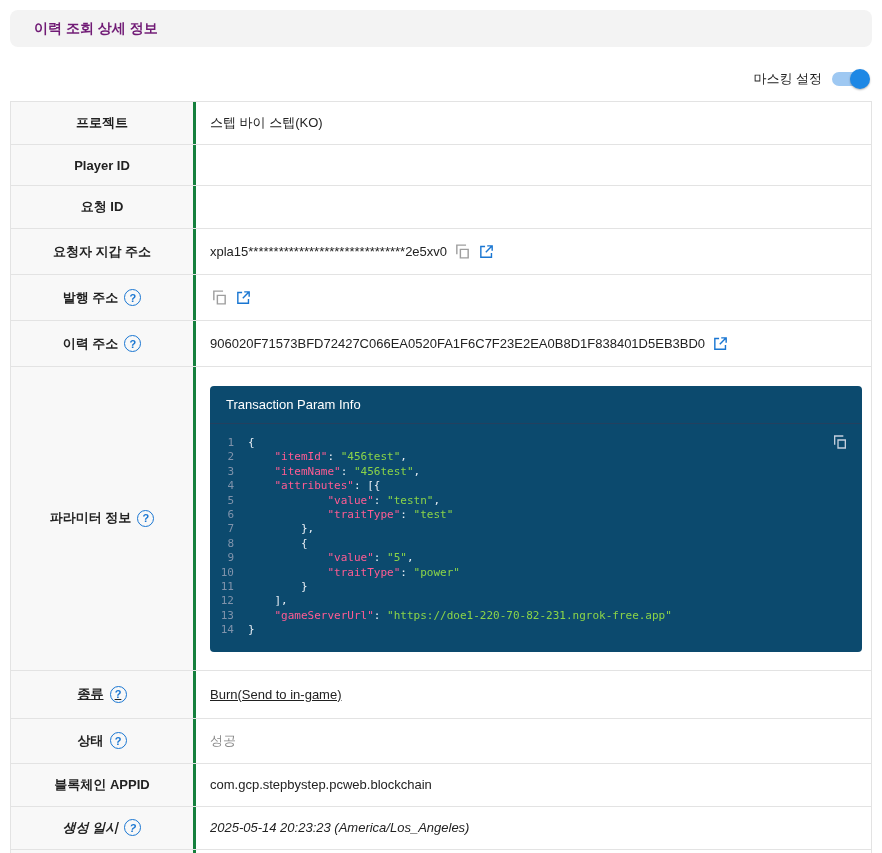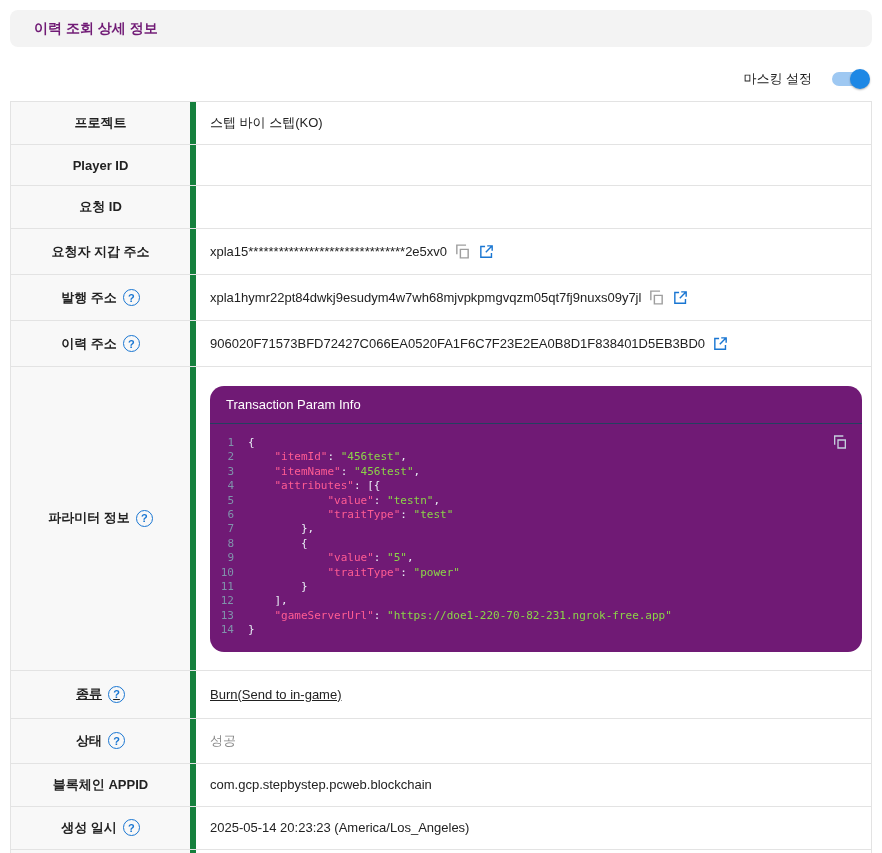--- a/index.html
+++ b/index.html
@@ -5,48 +5,48 @@
   * { margin:0; padding:0; box-sizing:border-box; }
   html,body { width:882px; height:853px; overflow:hidden; background:#fff;
     font-family:"Liberation Sans","DejaVu Sans",sans-serif; color:#212121; }
   .page { padding:10px; }
 
   .header-bar { background:#f3f3f3; border-radius:8px; height:37px;
     display:flex; align-items:center; padding:0 24px; margin-bottom:20px; }
   .header-bar .title { font-size:14px; font-weight:bold; color:#701a75; }
 
   .masking-row { display:flex; justify-content:flex-end; align-items:center;
-    gap:20px; height:24px; margin:14px 2px 10px 0;text-align:center; }
+    gap:10px; height:24px; margin:14px 2px 10px 0;text-align:center; }
   .masking-row .lbl { font-size:13px; color:#222; }
   .switch { position:relative; width:34px; height:14px; cursor:pointer; margin-right:4px; }
   .switch .track { position:absolute; top:0; left:0; width:34px; height:14px;
     border-radius:7px; background:#9ec8f2; }
   .switch .knob { position:absolute; top:-3px; right:-4px; width:20px; height:20px;
     border-radius:50%; background:#1e88e5; box-shadow:0 1px 2px rgba(0,0,0,.3); }
 
   .detail-table { border:1px solid #e3e3e3; border-bottom:none; }
   .row { display:flex; border-bottom:1px solid #e3e3e3; }
   .cell-label { width:185px; min-width:185px; background:#f8f8f8;
-    border-right:6px solid #15803d; display:flex; align-items:center;
+    border-right:3px solid #15803d; display:flex; align-items:center;
     justify-content:center; gap:6px; font-size:13px; font-weight:bold;
     color:#222; text-align:left; padding:6px; }
   .cell-value { flex:1; display:flex; align-items:center; padding:6px 10px 6px 14px;
     font-size:13px; color:#222; gap:6px; flex-wrap:wrap; }
   .cell-value.muted { color:#888;align-items:center; }
 
   .help-icon { display:inline-flex; align-items:center; justify-content:center;
     width:17px; height:17px; border:1.6px solid #1976d2; border-radius:50%;
     color:#1976d2; font-size:11px; font-weight:bold; flex:none; cursor:pointer; }
 
   .icon-btn { display:inline-flex; align-items:center; justify-content:center;
     width:18px; height:18px; cursor:pointer; flex:none; }
 
   
   .code-wrap { flex:1; padding:13px 0 12px 0; }
-  .code-block { background:#701a75; border-radius:14px; overflow:hidden;
+  .code-block { background:#0c4a6e; border-radius:4px; overflow:hidden;
     color:#e8eef5; }
   .code-head { padding:11px 16px; font-size:13px; color:#fff;
     border-bottom:1px solid #23405f; }
   .code-body { position:relative; padding:12px 16px 14px 8px; }
   .code-copy { position:absolute; top:10px; right:14px; }
   .code-line { display:flex; font-family:"DejaVu Sans Mono","Liberation Mono",monospace;
     font-size:11px; line-height:14.4px; white-space:pre; }
   .ln { width:30px; min-width:30px; text-align:right; padding-right:14px;
     color:#8093ab; user-select:none; }
   .tok-k { color:#ff5c93; }
@@ -114,21 +114,20 @@
             </svg>
           </span>
         </div>
       </div>
       <div class="row" style="min-height: 46px;">
         <div class="cell-label">
           <span>발행 주소</span>
           <span class="help-icon">?</span>
         </div>
         <div class="cell-value">
-          <span>xpla1hymr22pt84dwkj9esudym4w7wh68mjvpkpmgvqzm05qt7fj9nuxs09y7jl</span>
           <span class="icon-btn">
             <svg viewBox="0 0 24 24" width="17" height="17">
               <path fill="none" stroke="#9e9e9e" stroke-width="2" d="M9 9h11v12H9z"></path>
               <path fill="none" stroke="#9e9e9e" stroke-width="2" d="M5 15H4V3h12v1"></path>
             </svg>
           </span>
           <span class="icon-btn">
             <svg viewBox="0 0 24 24" width="17" height="17">
               <path fill="none" stroke="#1976d2" stroke-width="2" d="M10 5H4v15h15v-6"></path>
               <path fill="none" stroke="#1976d2" stroke-width="2" d="M13 4h7v7M20 4l-9 9"></path>
@@ -203,21 +202,21 @@
         </div>
       </div>
       <div class="row" style="min-height: 43px;">
         <div class="cell-label">
           <span>블록체인 APPID</span>
         </div>
         <div class="cell-value">
           <span>com.gcp.stepbystep.pcweb.blockchain</span>
         </div>
       </div>
-      <div class="row" style="min-height: 43px;">
+      <div class="row" style="min-height: 43px; font-style: italic;">
         <div class="cell-label">
           <span>생성 일시</span>
           <span class="help-icon">?</span>
         </div>
         <div class="cell-value">
           <span>2025-05-14 20:23:23 (America/Los_Angeles)</span>
         </div>
       </div>
       <div class="row" style="min-height: 45px;">
         <div class="cell-label"></div>

